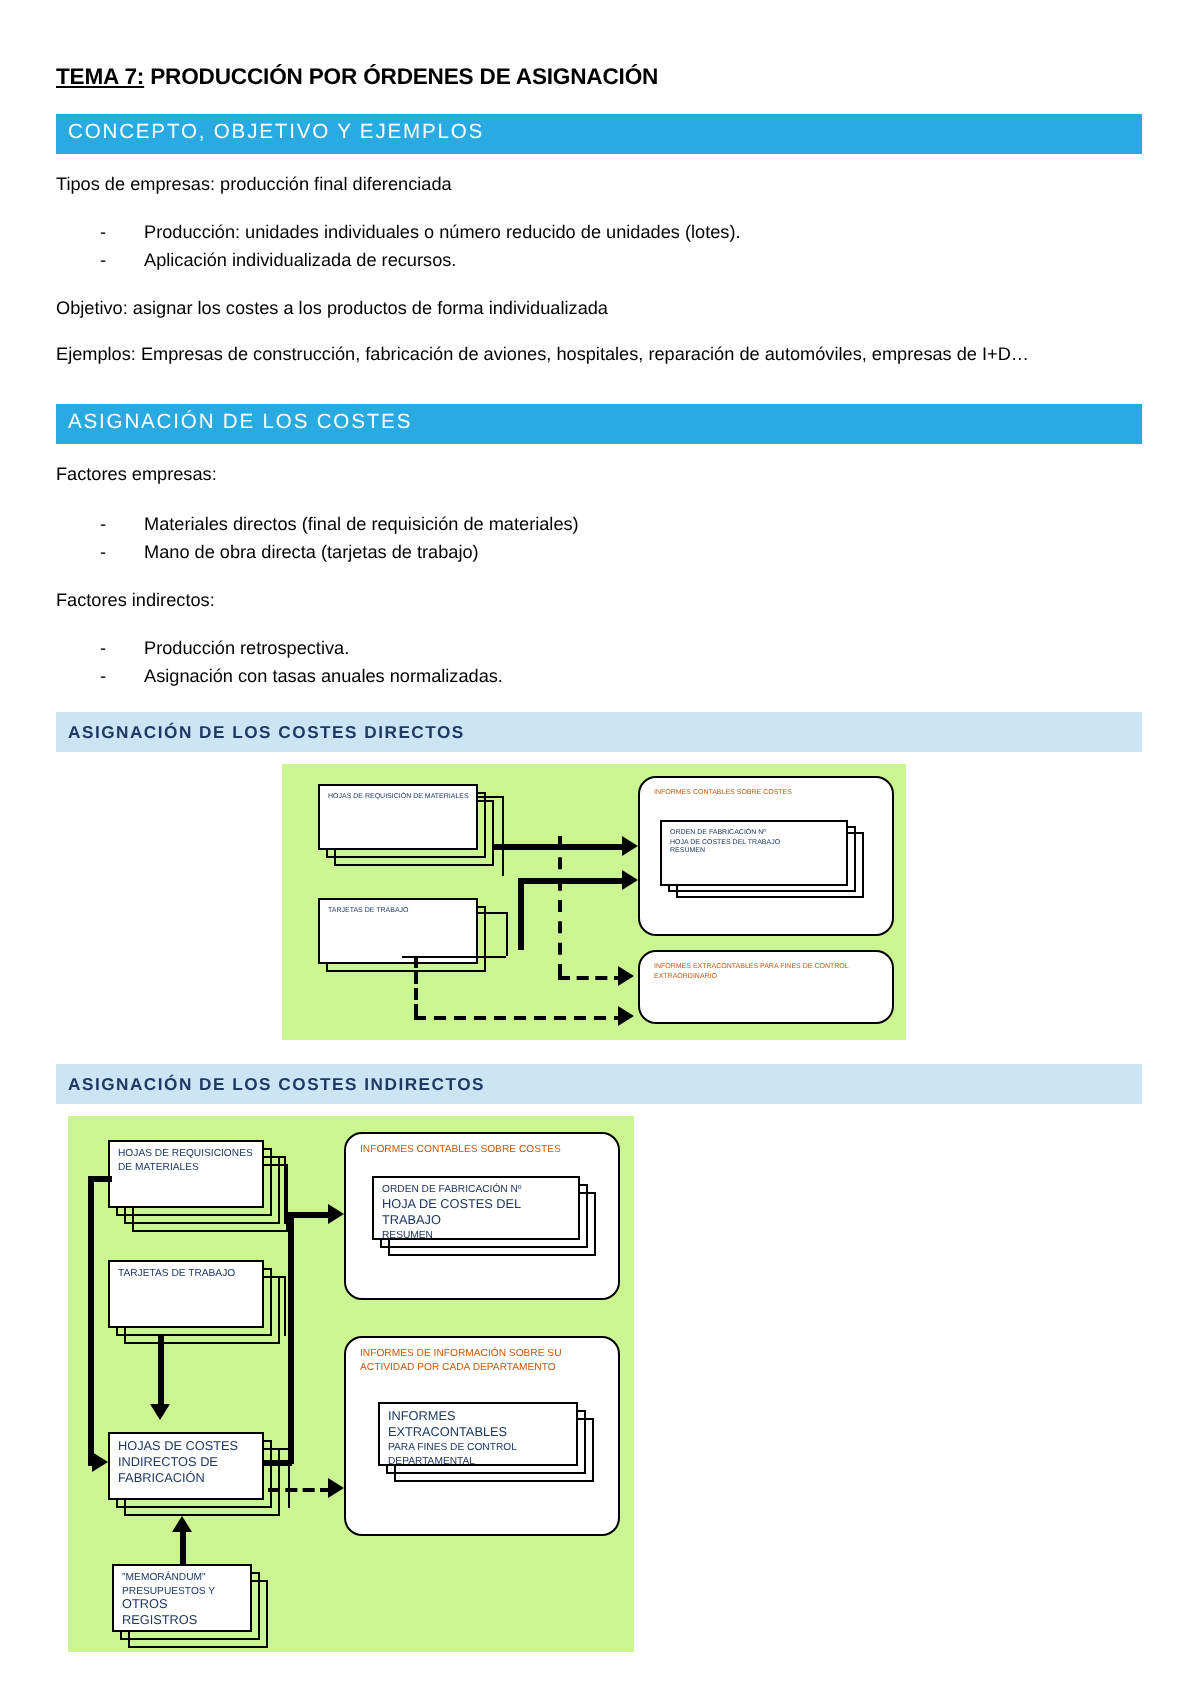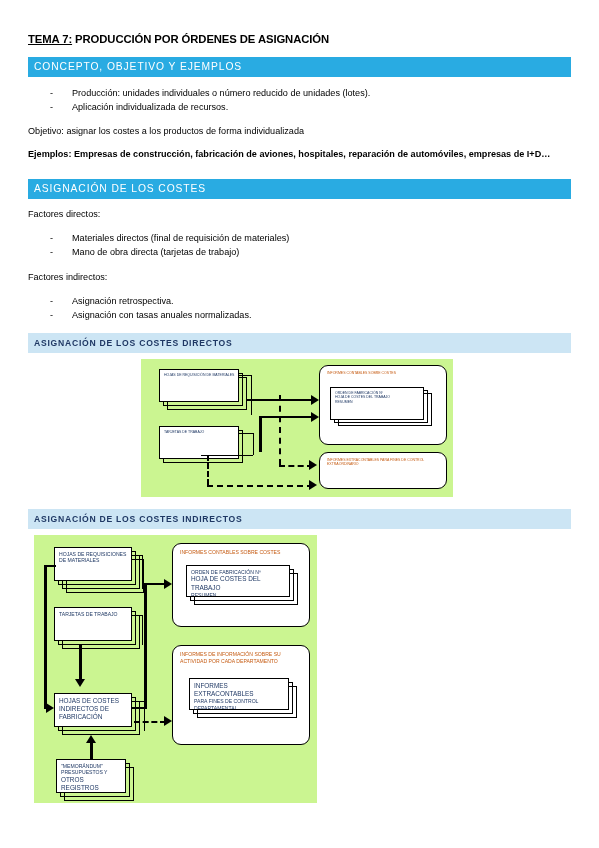--- a/index.html
+++ b/index.html
@@ -47,21 +47,21 @@
     width: 543px;
     box-sizing: border-box;
   }
 
   
   p.body {
     font-size: 9.1px;
     margin: 0 0 10px 0;
     line-height: 1.45;
   }
-  p.body.justify { text-align: justify; font-weight: bold; }
+  p.body.justify { text-align: justify; }
   ul.dashlist {
     list-style: none;
     margin: 0 0 11px 0;
     padding: 0 0 0 44px;
     font-size: 9.1px;
     line-height: 1.55;
   }
   ul.dashlist li { position: relative; }
   ul.dashlist li::before {
     content: "-";
@@ -158,45 +158,46 @@
 <body>
 
 <div class="page">
 
   <div class="doc-title">
     <span class="under">TEMA 7:</span><span> PRODUCCIÓN POR ÓRDENES DE ASIGNACIÓN</span>
   </div>
 
   <div class="section-bar">CONCEPTO, OBJETIVO Y EJEMPLOS</div>
 
+  <p class="body">Tipos de empresas: producción final diferenciada</p>
 
   <ul class="dashlist">
     <li>Producción: unidades individuales o número reducido de unidades (lotes).</li>
     <li>Aplicación individualizada de recursos.</li>
   </ul>
 
   <p class="body">Objetivo: asignar los costes a los productos de forma individualizada</p>
 
   <p class="body justify">Ejemplos: Empresas de construcción, fabricación de aviones, hospitales, reparación de automóviles, empresas de I+D…</p>
 
   <div class="spacer-8"></div>
 
   <div class="section-bar">ASIGNACIÓN DE LOS COSTES</div>
 
-  <p class="body">Factores directos:</p>
+  <p class="body">Factores empresas:</p>
 
   <ul class="dashlist">
     <li>Materiales directos (final de requisición de materiales)</li>
     <li>Mano de obra directa (tarjetas de trabajo)</li>
   </ul>
 
   <p class="body">Factores indirectos:</p>
 
   <ul class="dashlist">
-    <li>Asignación retrospectiva.</li>
+    <li>Producción retrospectiva.</li>
     <li>Asignación con tasas anuales normalizadas.</li>
   </ul>
 
   <div class="subsection-bar">ASIGNACIÓN DE LOS COSTES DIRECTOS</div>
 
   <div class="diagram" id="diagram1">
 
     <div class="shadow" style="left:26px; top:18px; width:80px; height:33px;"></div>
     <div class="shadow" style="left:22px; top:14px; width:80px; height:33px;"></div>
     <div class="dbox" style="left:18px; top:10px; width:80px; height:33px;">

